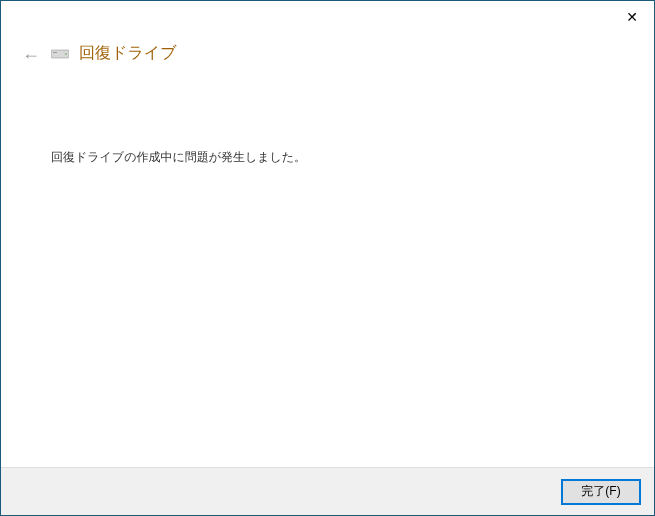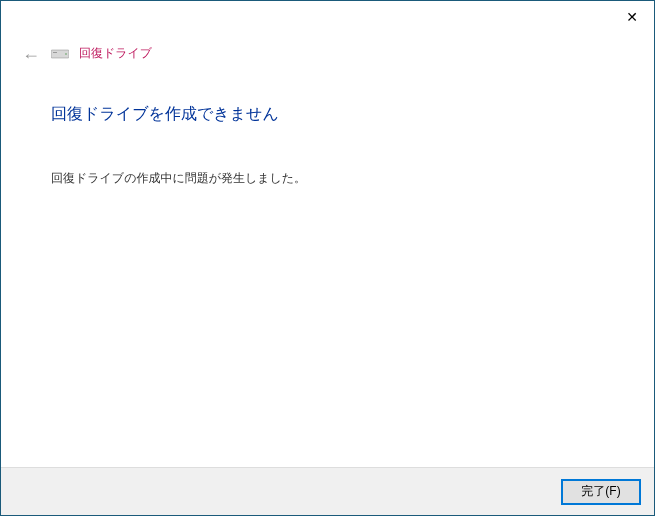--- a/index.html
+++ b/index.html
@@ -48,22 +48,22 @@
       justify-content: center;
     }
     .drive-icon {
       width: 18px;
       height: 12px;
       display: flex;
       align-items: center;
       justify-content: center;
     }
     .wizard-title {
-      font-size: 12px;
-      color: #be185d;
+      font-size: 16px;
+      color: #a16207;
     }
     .content {
       padding: 40px 50px 0 50px;
     }
     .heading {
       color: #003399;
       font-size: 16px;
       font-weight: normal;
       margin-bottom: 40px;
     }
@@ -114,19 +114,18 @@
     <svg width="18" height="12" viewBox="0 0 18 12">
       <rect x="0" y="2" width="18" height="8" rx="1" fill="#d8d8d8" stroke="#888" stroke-width="0.5"></rect>
       <rect x="2" y="4" width="4" height="1" fill="#999"></rect>
       <circle cx="15" cy="6" r="0.8" fill="#5a9e5a"></circle>
     </svg>
   </div>
   <div class="wizard-title">回復ドライブ</div>
 </div>
 
 <div class="content">
-  <h1 class="heading">回復ドライブを作成できません</h1>
   <p class="message">回復ドライブの作成中に問題が発生しました。</p>
 </div>
 
 <div class="footer">
   <button class="finish-btn">完了(F)</button>
 </div>
 
 </body></html>

